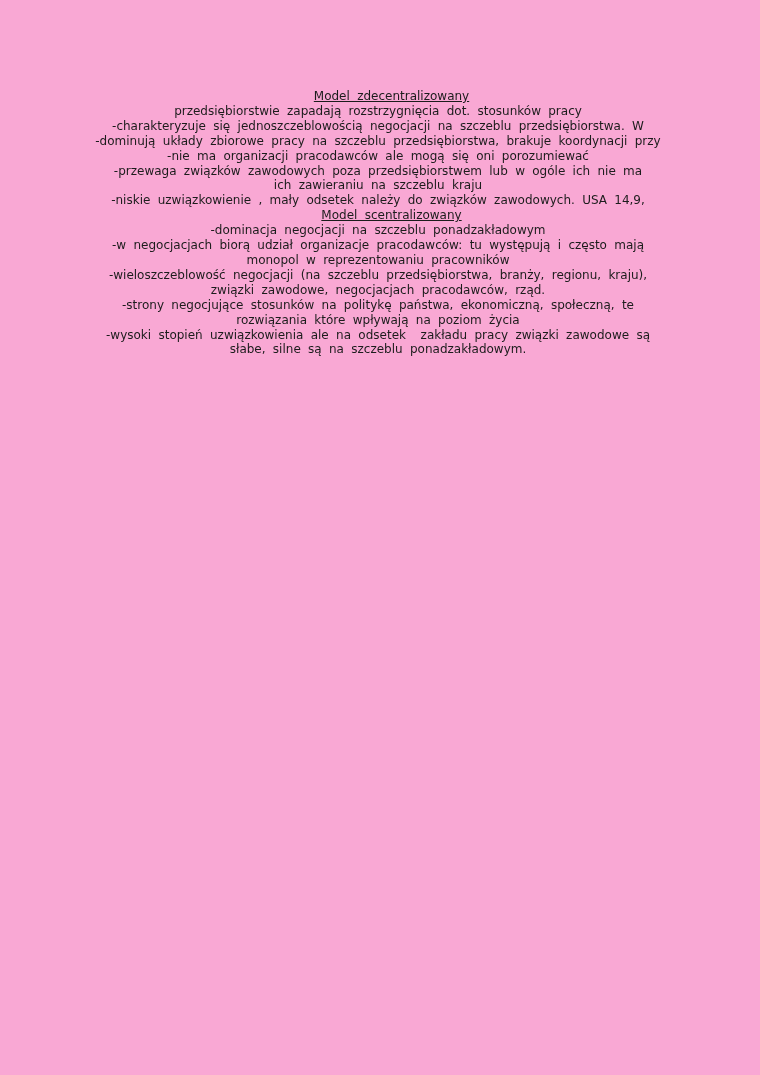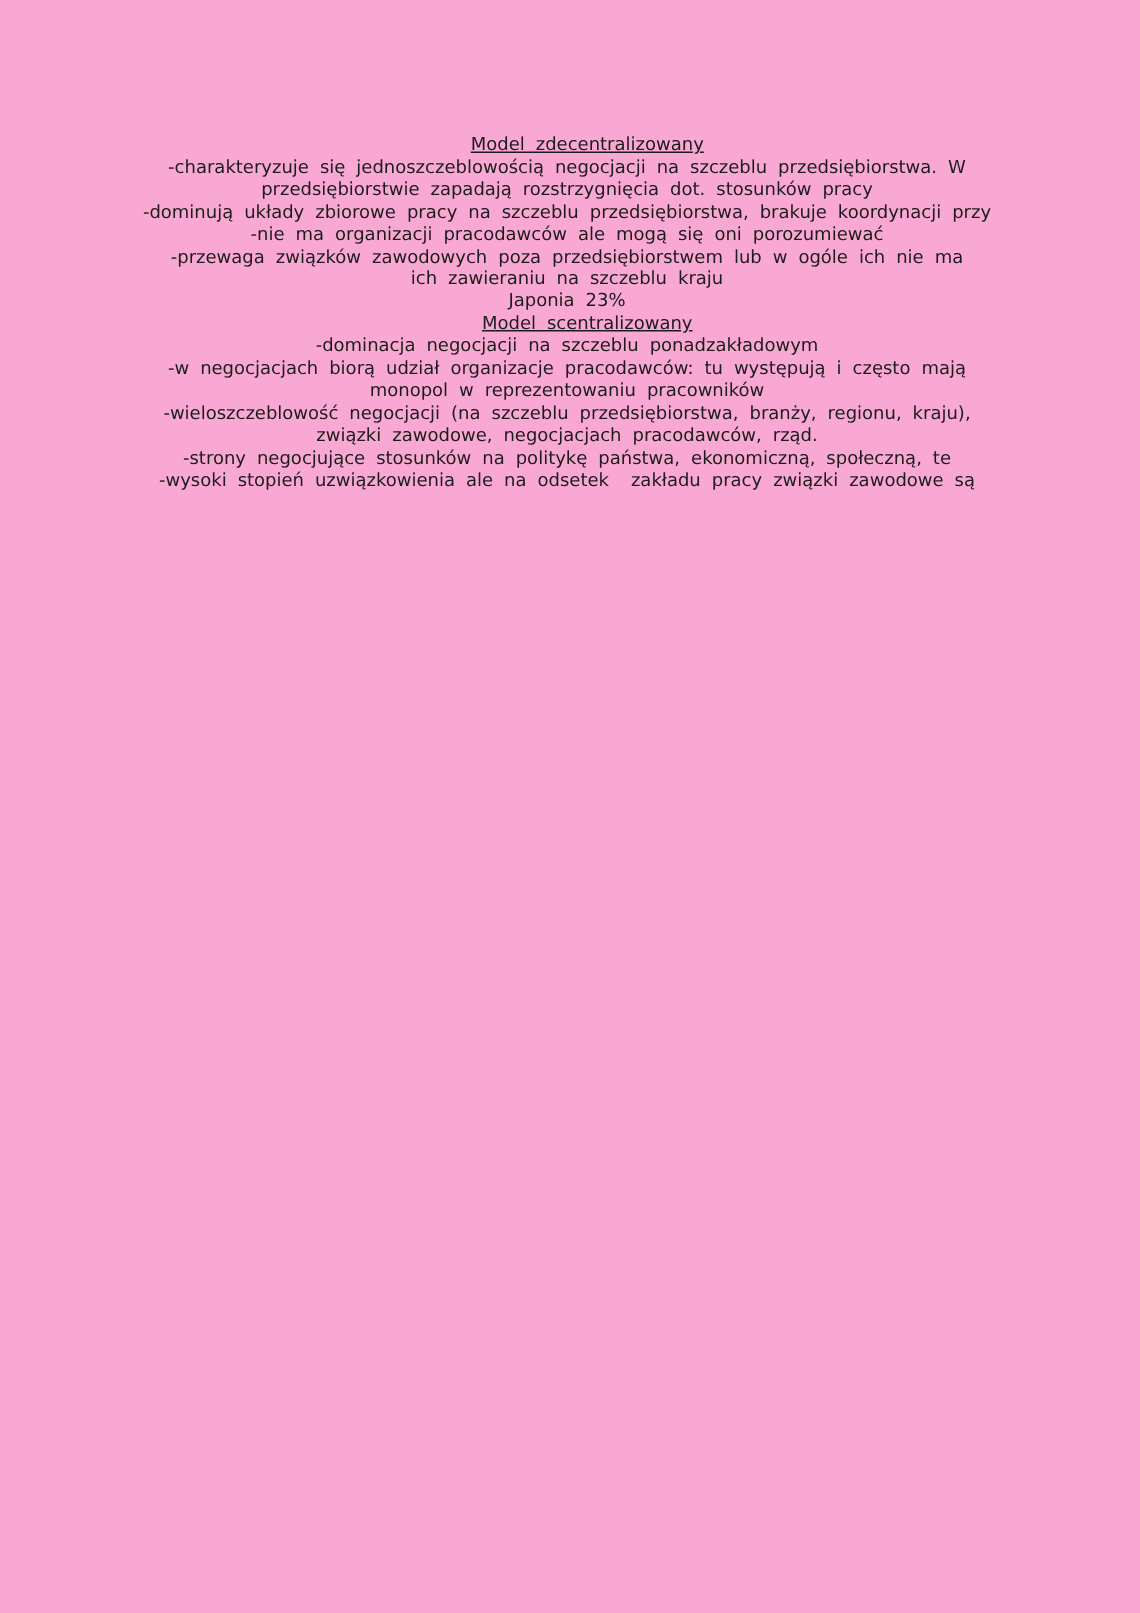--- a/index.html
+++ b/index.html
@@ -38,29 +38,31 @@
     text-decoration: underline;
     text-underline-offset: 1px;
   }
 </style>
 </head>
 <body>
 
 <div class="page">
   <div class="text-block" id="text-block">
       <div class="line heading-line"><span class="heading-text">Model zdecentralizowany</span></div>
+      <div class="line body-line">przedsiębiorstwie zapadają rozstrzygnięcia dot. stosunków pracy</div>
       <div class="line body-line">-charakteryzuje się jednoszczeblowością negocjacji na szczeblu przedsiębiorstwa. W</div>
-      <div class="line body-line">przedsiębiorstwie zapadają rozstrzygnięcia dot. stosunków pracy</div>
       <div class="line body-line">-dominują układy zbiorowe pracy na szczeblu przedsiębiorstwa, brakuje koordynacji przy</div>
       <div class="line body-line">-nie ma organizacji pracodawców ale mogą się oni porozumiewać</div>
       <div class="line body-line">-przewaga związków zawodowych poza przedsiębiorstwem lub w ogóle ich nie ma</div>
       <div class="line body-line">ich zawieraniu na szczeblu kraju</div>
-      <div class="line body-line">Japonia 23%</div>
+      <div class="line body-line">-niskie uzwiązkowienie , mały odsetek należy do związków zawodowych. USA 14,9,</div>
       <div class="line heading-line"><span class="heading-text">Model scentralizowany</span></div>
       <div class="line body-line">-dominacja negocjacji na szczeblu ponadzakładowym</div>
       <div class="line body-line">-w negocjacjach biorą udział organizacje pracodawców: tu występują i często mają</div>
       <div class="line body-line">monopol w reprezentowaniu pracowników</div>
       <div class="line body-line">-wieloszczeblowość negocjacji (na szczeblu przedsiębiorstwa, branży, regionu, kraju),</div>
       <div class="line body-line">związki zawodowe, negocjacjach pracodawców, rząd.</div>
       <div class="line body-line">-strony negocjujące stosunków na politykę państwa, ekonomiczną, społeczną, te</div>
+      <div class="line body-line">rozwiązania które wpływają na poziom życia</div>
       <div class="line body-line">-wysoki stopień uzwiązkowienia ale na odsetek  zakładu pracy związki zawodowe są</div>
+      <div class="line body-line">słabe, silne są na szczeblu ponadzakładowym.</div>
     </div>
 </div>
 
 </body></html>

